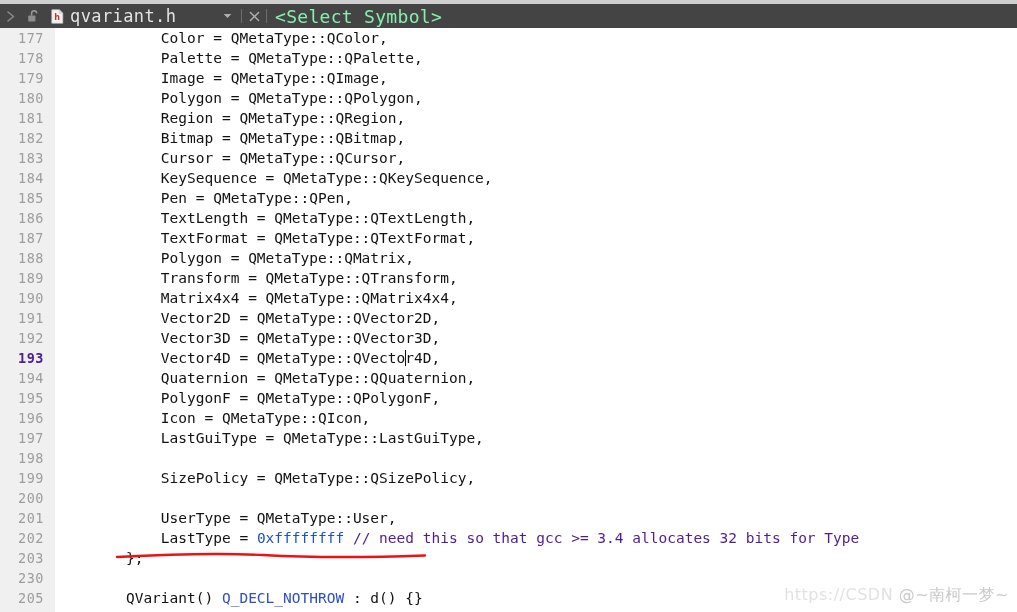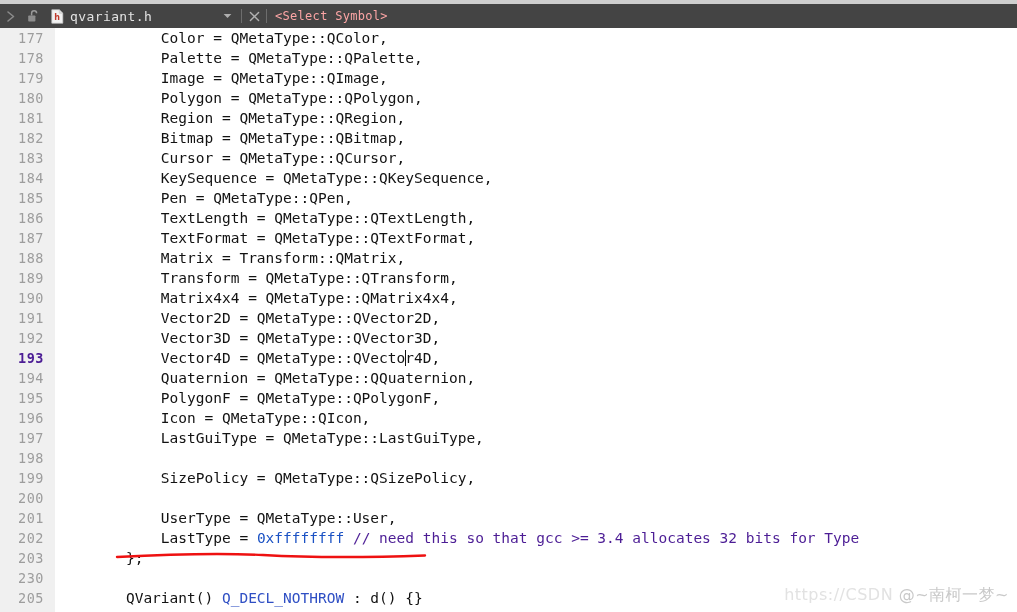--- a/index.html
+++ b/index.html
@@ -47,21 +47,21 @@
   #lock-icon {
     width: 24px;
     height: 24px;
   }
   #file-type-icon {
     width: 22px;
     height: 24px;
   }
   #tab-filename {
     color: #e3e3e3;
-    font-size: 13px;
+    font-size: 17px;
     padding-left: 2px;
     letter-spacing: 0.4px;
   }
   #tab-dropdown-icon {
     width: 26px;
     height: 24px;
     margin-left: auto;
     color: #aeaeae;
     font-size: 10px;
   }
@@ -72,22 +72,22 @@
     flex: 0 0 auto;
     margin: 0 1px;
   }
   #tab-close-icon {
     width: 22px;
     height: 24px;
     color: #b0b0b0;
     font-size: 13px;
   }
   #select-symbol {
-    color: #fca5a5;
-    font-size: 12px;
+    color: #86efac;
+    font-size: 18px;
     padding-left: 7px;
     letter-spacing: 0.3px;
   }
   
   #tab-left {
     display: flex;
     align-items: center;
     width: 240px;
     flex: 0 0 auto;
   }
@@ -226,21 +226,21 @@
       <div class="code-row"><div class="ln">178</div><div class="src">        Palette = QMetaType::QPalette,</div></div>
       <div class="code-row"><div class="ln">179</div><div class="src">        Image = QMetaType::QImage,</div></div>
       <div class="code-row"><div class="ln">180</div><div class="src">        Polygon = QMetaType::QPolygon,</div></div>
       <div class="code-row"><div class="ln">181</div><div class="src">        Region = QMetaType::QRegion,</div></div>
       <div class="code-row"><div class="ln">182</div><div class="src">        Bitmap = QMetaType::QBitmap,</div></div>
       <div class="code-row"><div class="ln">183</div><div class="src">        Cursor = QMetaType::QCursor,</div></div>
       <div class="code-row"><div class="ln">184</div><div class="src">        KeySequence = QMetaType::QKeySequence,</div></div>
       <div class="code-row"><div class="ln">185</div><div class="src">        Pen = QMetaType::QPen,</div></div>
       <div class="code-row"><div class="ln">186</div><div class="src">        TextLength = QMetaType::QTextLength,</div></div>
       <div class="code-row"><div class="ln">187</div><div class="src">        TextFormat = QMetaType::QTextFormat,</div></div>
-      <div class="code-row"><div class="ln">188</div><div class="src">        Matrix = Transform::QMatrix,</div></div>
+      <div class="code-row"><div class="ln">188</div><div class="src">        Polygon = QMetaType::QMatrix,</div></div>
       <div class="code-row"><div class="ln">189</div><div class="src">        Transform = QMetaType::QTransform,</div></div>
       <div class="code-row"><div class="ln">190</div><div class="src">        Matrix4x4 = QMetaType::QMatrix4x4,</div></div>
       <div class="code-row"><div class="ln">191</div><div class="src">        Vector2D = QMetaType::QVector2D,</div></div>
       <div class="code-row"><div class="ln">192</div><div class="src">        Vector3D = QMetaType::QVector3D,</div></div>
       <div class="code-row"><div class="ln current">193</div><div class="src">        Vector4D = QMetaType::QVector4D,</div></div>
       <div class="code-row"><div class="ln">194</div><div class="src">        Quaternion = QMetaType::QQuaternion,</div></div>
       <div class="code-row"><div class="ln">195</div><div class="src">        PolygonF = QMetaType::QPolygonF,</div></div>
       <div class="code-row"><div class="ln">196</div><div class="src">        Icon = QMetaType::QIcon,</div></div>
       <div class="code-row"><div class="ln">197</div><div class="src">        LastGuiType = QMetaType::LastGuiType,</div></div>
       <div class="code-row"><div class="ln">198</div><div class="src"></div></div>

